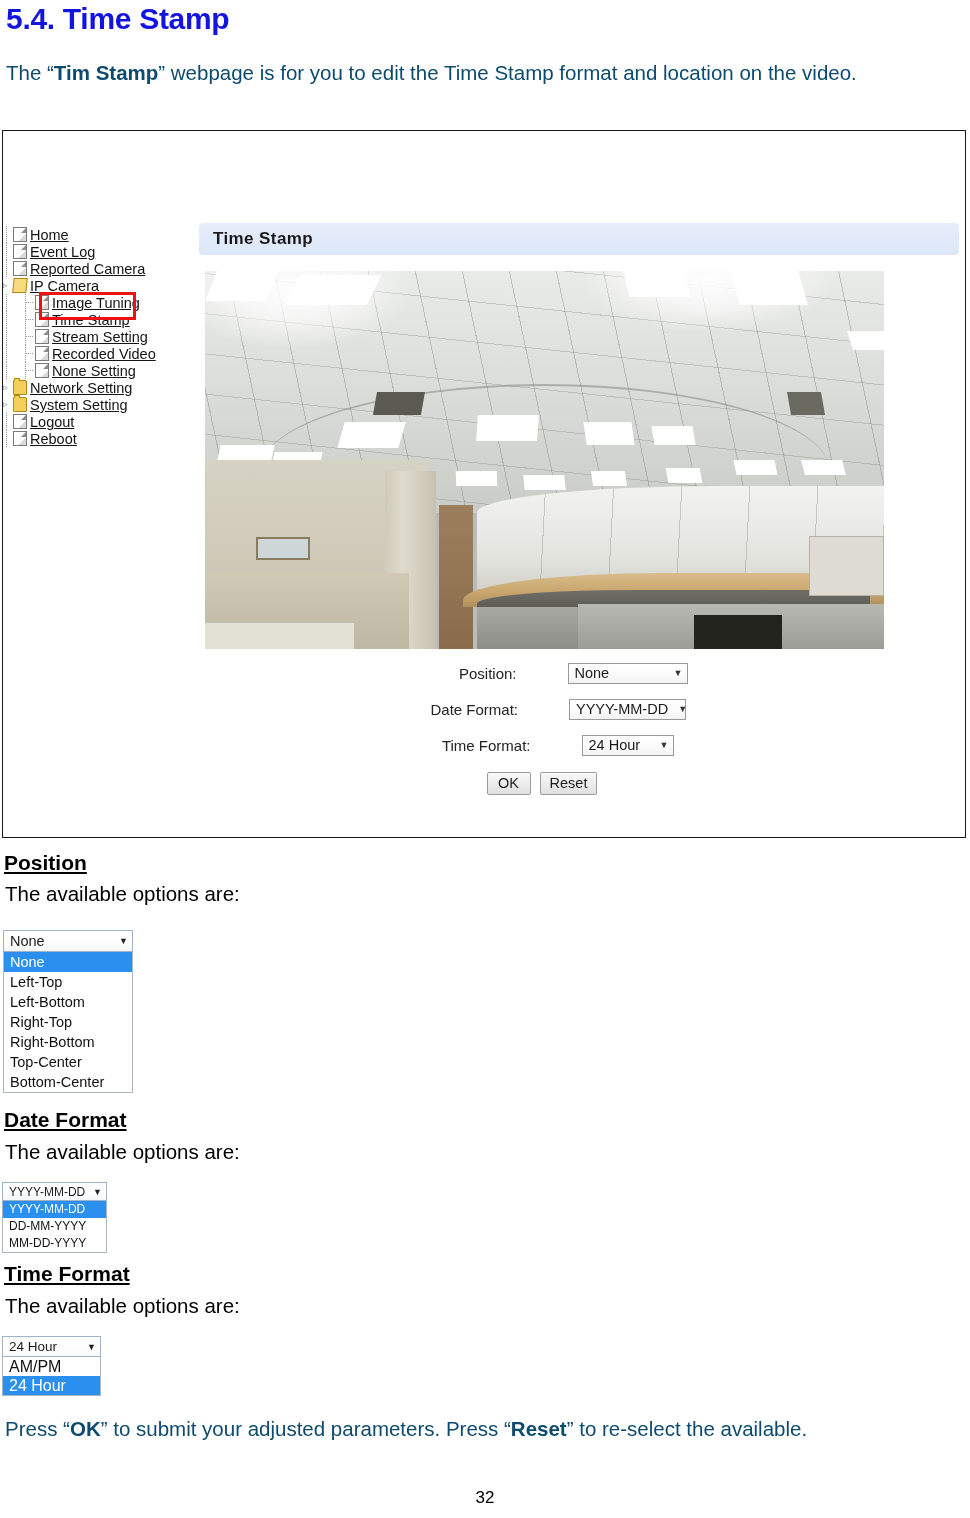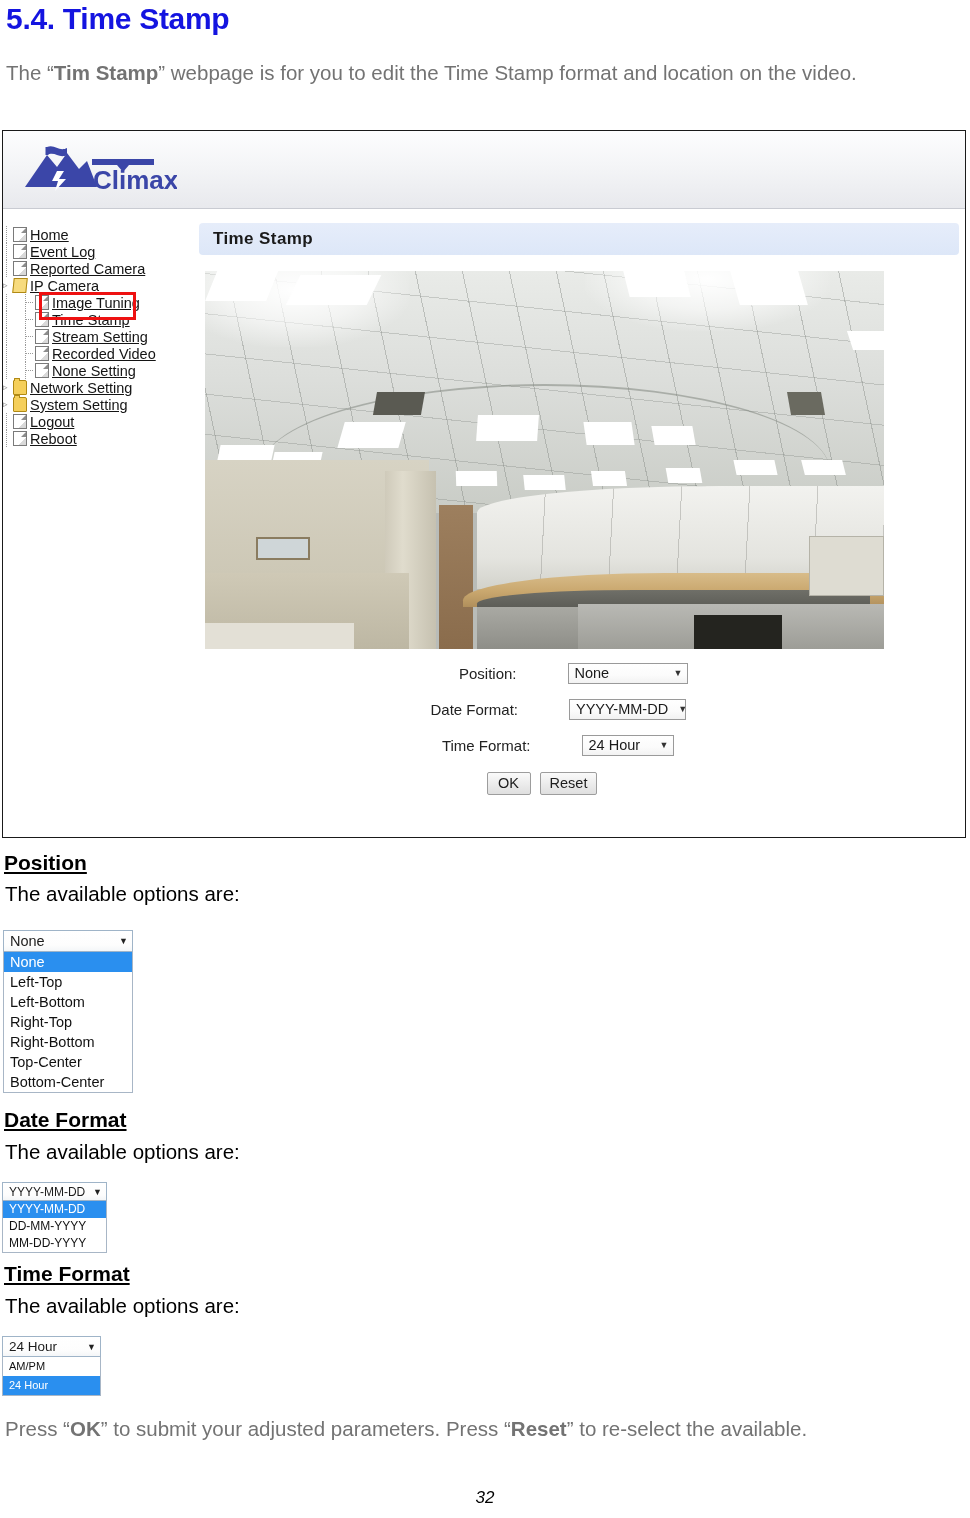--- a/index.html
+++ b/index.html
@@ -24,21 +24,21 @@
     font-size: 30px;
     font-weight: bold;
     color: #1414e0;
     letter-spacing: -0.3px;
     white-space: nowrap;
   }
   .doc-para {
     position: absolute;
     font-size: 20.5px;
     line-height: 37px;
-    color: #737373;
+    color: #0c4a6e;
   }
   .p-intro {
     left: 6px;
     top: 54px;
     width: 960px;
   }
   .sect-head {
     position: absolute;
     left: 4px;
     font-size: 21px;
@@ -55,21 +55,20 @@
     top: 1410px;
     width: 940px;
   }
   .page-num {
     position: absolute;
     left: 0;
     top: 1488px;
     width: 970px;
     text-align: center;
     font-size: 17px;
-    font-style: italic;
   }
 
   
   .shot {
     position: absolute;
     left: 2px;
     top: 130px;
     width: 964px;
     height: 708px;
     border: 1px solid #1a1a1a;
@@ -427,46 +426,33 @@
   
   .dd-date { left: 2px; top: 1182px; width: 105px; }
   .dd-date .dd-closed { height: 19px; font-size: 12px; }
   .dd-date .dd-list   { width: 105px; }
   .dd-date .dd-opt    { height: 17px; line-height: 17px; font-size: 12px; }
 
   
   .dd-time { left: 2px; top: 1336px; width: 99px; }
   .dd-time .dd-closed { height: 21px; font-size: 13.5px; }
   .dd-time .dd-list   { width: 99px; }
-  .dd-time .dd-opt    { height: 19px; line-height: 19px; font-size: 11px; }
+  .dd-time .dd-opt    { height: 19px; line-height: 19px; font-size: 16px; }
 
   b { font-weight: bold; }
 </style>
 </head>
 <body>
 
 <div class="doc-heading">5.4. Time Stamp</div>
 
 <div class="doc-para p-intro"><span>The “</span><b>Tim Stamp</b><span>” webpage is for you to edit the Time Stamp format and location on the video.</span></div>
 
 <div class="shot">
 
-  <div class="shot-header">
-    <div class="logo-wrap">
-      <svg width="160" height="58" viewBox="0 0 160 58">
-        <path d="M8 46 L30 14 L40 26 L50 12 L62 28 L70 20 L80 46 Z" fill="#3b46a8"></path>
-        <path d="M30 14 L30 6" stroke="#3b46a8" stroke-width="3" fill="none"></path>
-        <path d="M30 6 C38 3, 42 11, 50 7 L50 14 C42 18, 38 10, 30 14 Z" fill="#3b46a8"></path>
-        <path d="M40 30 L47 30 L42 38 L49 38 L38 50 L41 40 L35 40 Z" fill="#ffffff"></path>
-        <rect x="75" y="18" width="62" height="6" fill="#3b46a8"></rect>
-        <path d="M100 24 L112 24 L106 31 Z" fill="#3b46a8"></path>
-        <text x="76" y="48" font-family="Liberation Sans, sans-serif" font-size="26" font-weight="bold" fill="#3b46a8">Climax</text>
-      </svg>
-    </div>
-  </div>
 
   <div class="tree">
 
     <div class="tnode ind0">
       <span class="dotline"></span>
       <span class="ico ico-page"></span><span class="lbl">Home</span>
     </div>
 
     <div class="tnode ind0">
       <span class="dotline"></span>

